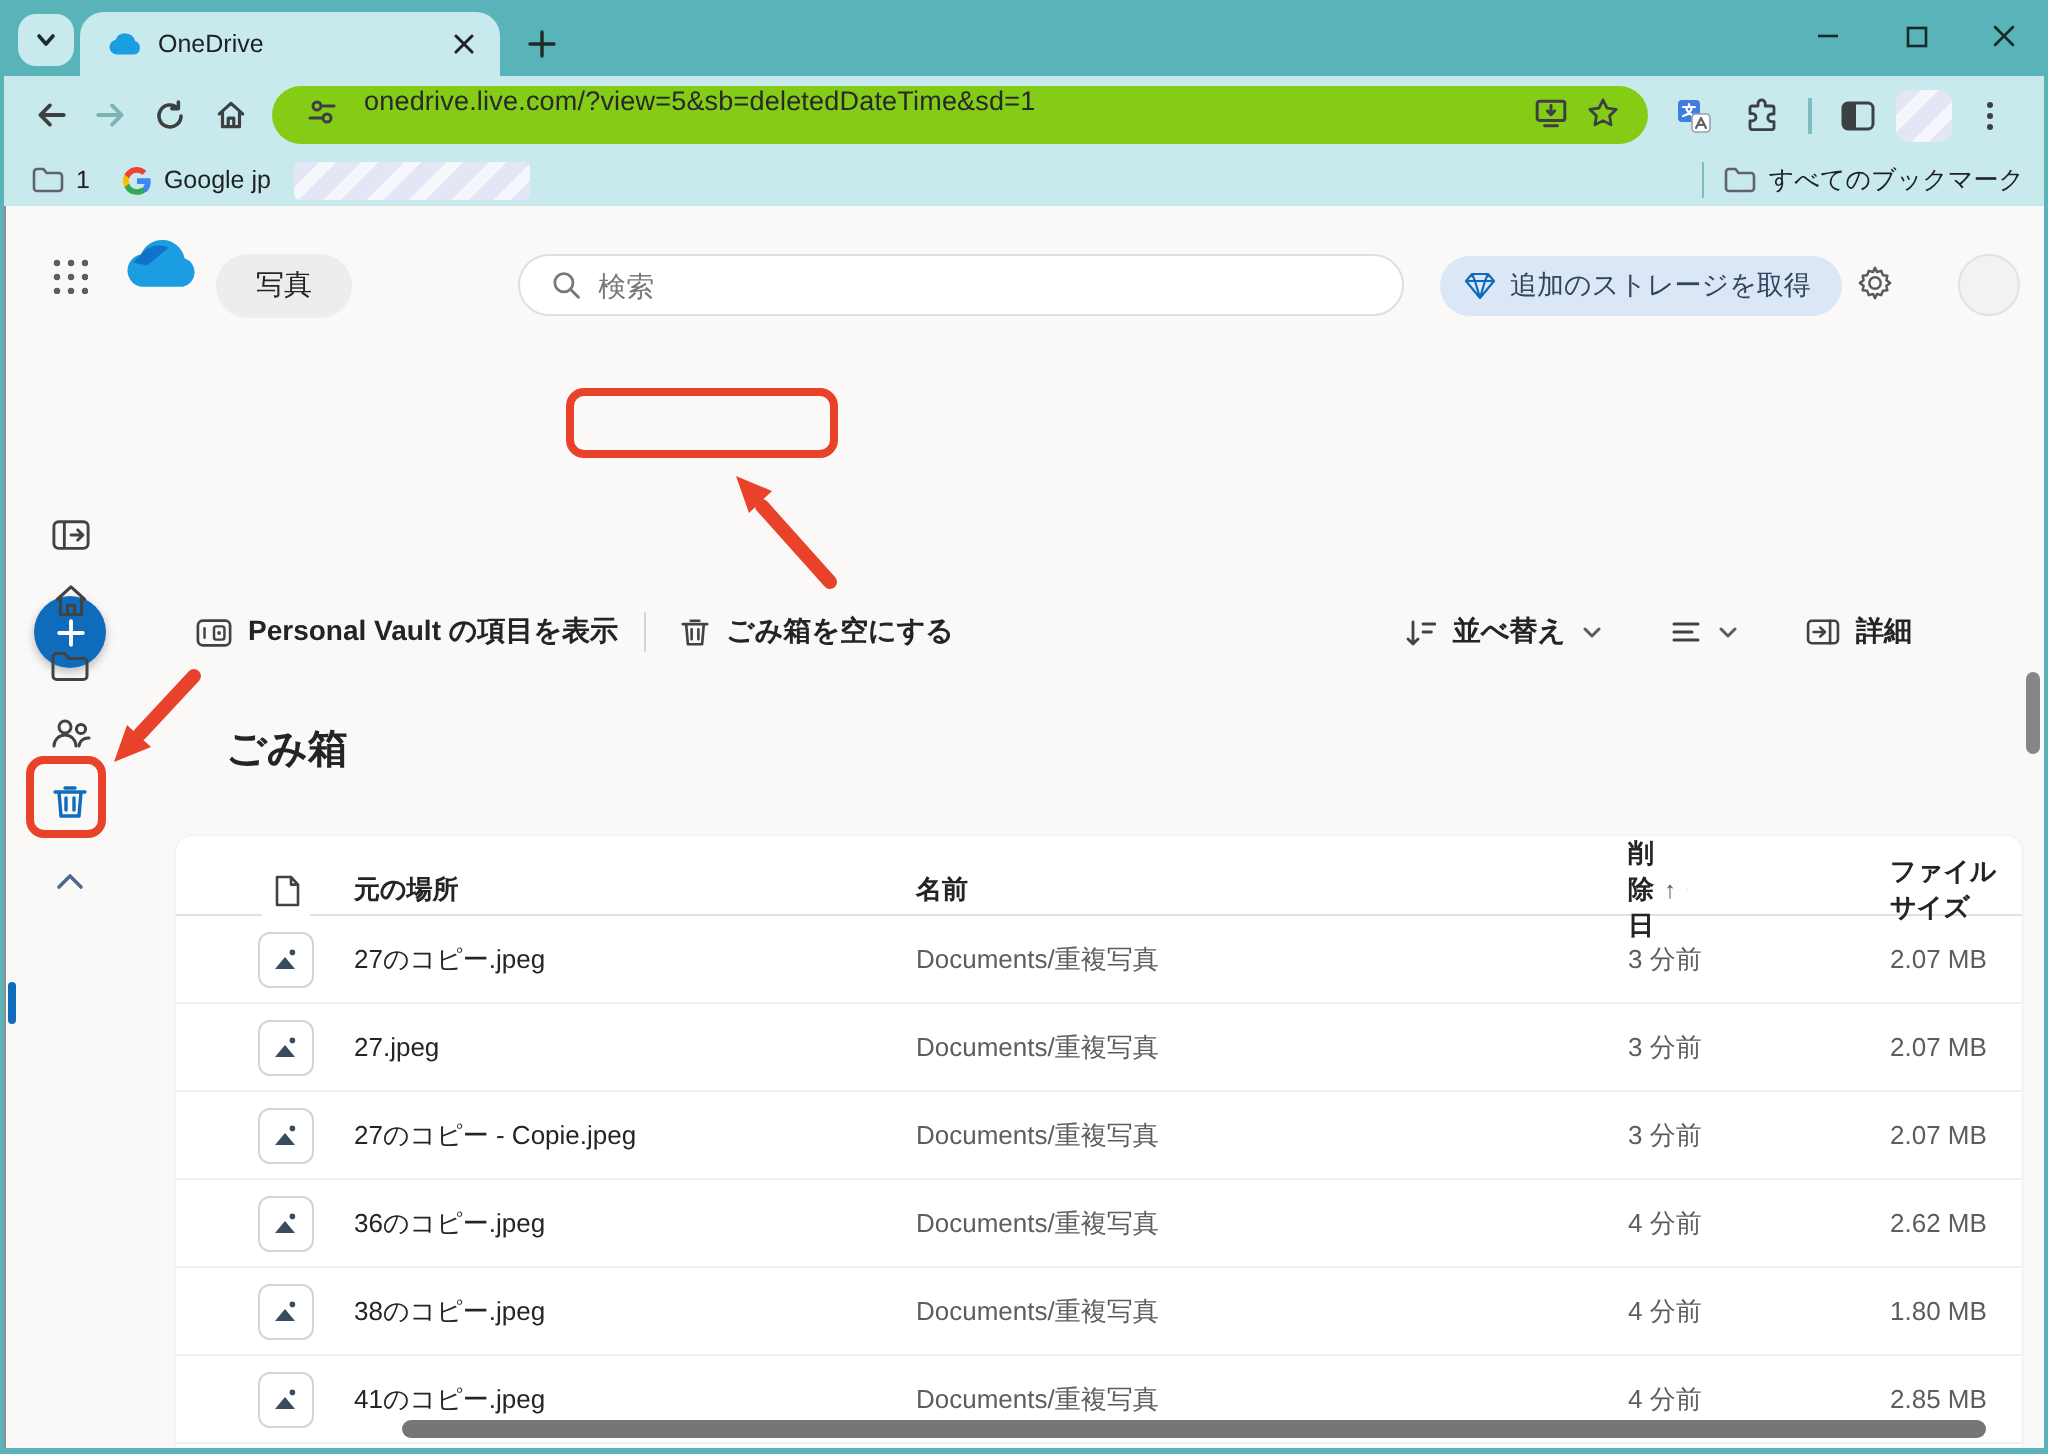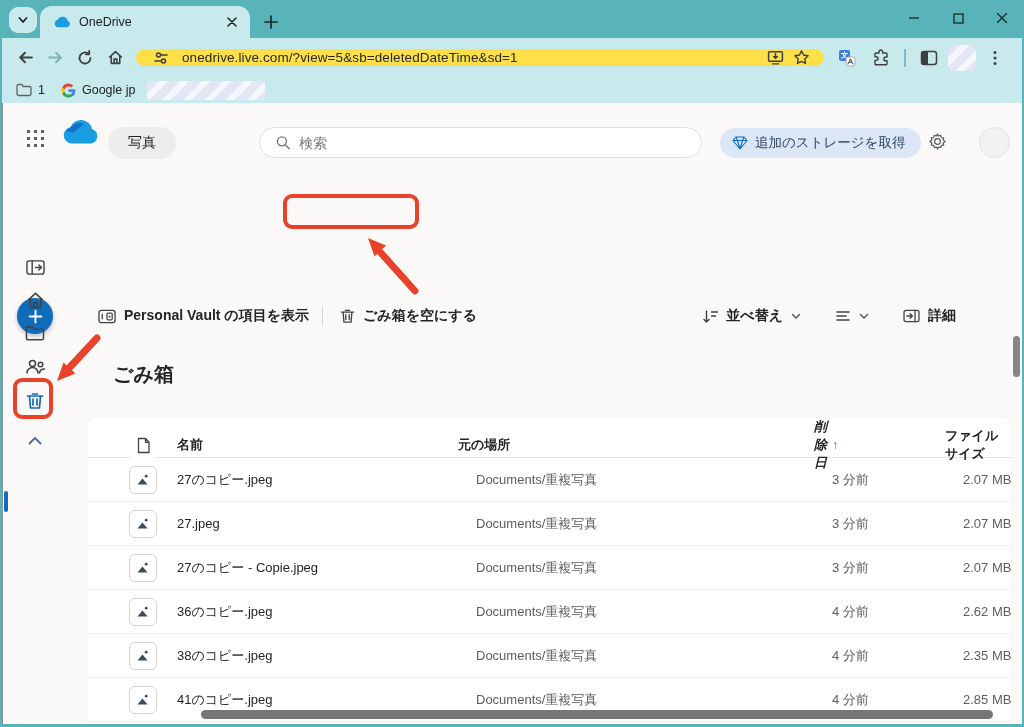--- a/index.html
+++ b/index.html
@@ -18,22 +18,22 @@
   .new-tab-btn { position:absolute; left:258px; top:9px; width:26px; height:26px; border-radius:50%;
     display:flex; align-items:center; justify-content:center; color:#1f2a2b; }
   .win-controls { position:absolute; right:0; top:0; height:36px; display:flex; }
   .win-btn { width:44px; height:36px; display:flex; align-items:center; justify-content:center; color:#18292a; }
 
   .nav-toolbar { position:absolute; left:2px; top:38px; width:1020px; height:39px; background:#c8eaec;
     display:flex; align-items:center; }
   .nav-ic { width:30px; height:30px; display:flex; align-items:center; justify-content:center;
     border-radius:50%; color:#3c4043; flex:0 0 auto; }
   .nav-ic.disabled { color:#7fb2b5; }
-  .addr { position:relative; margin-left:6px; width:688px; height:17px; border-radius:15px;
-    background:#fde047; display:flex; align-items:center; padding:0 10px 0 12px; }
+  .addr { position:relative; margin-left:6px; width:688px; height:29px; border-radius:15px;
+    background:#84cc16; display:flex; padding:0 10px 0 12px; }
   .addr-url { flex:1; font-size:13.5px; color:#27292b; letter-spacing:.1px; white-space:nowrap; overflow:hidden; }
   .addr-ic { width:26px; height:26px; display:flex; align-items:center; justify-content:center; color:#3c4043; flex:0 0 auto; }
   .chrome-right { display:flex; align-items:center; margin-left:8px; gap:4px; }
   .vsep { width:1.5px; height:18px; background:#7fbcbf; margin:0 4px; }
   .redact { background:repeating-linear-gradient(135deg,#e3e6f5 0 9px,#f6f7fd 9px 15px); }
   .avatar-redact { width:28px; height:26px; border-radius:6px; }
 
   .bookmarks { position:absolute; left:2px; top:77px; width:1020px; height:26px; background:#c8eaec;
     display:flex; align-items:center; font-size:12.5px; color:#202124; }
   .bm-item { display:flex; align-items:center; gap:6px; padding:0 8px; height:22px; border-radius:11px; }
@@ -81,24 +81,24 @@
 
   
   .card { position:absolute; left:85px; top:315px; width:923px; height:393px; background:#fff;
     border-radius:8px; box-shadow:0 0 2px rgba(0,0,0,.07); overflow:hidden; }
   .trow { display:grid; grid-template-columns:32px 265px 280px 90px 1fr; column-gap:16px;
     padding-left:41px; align-items:center; height:44px; border-bottom:1px solid #f1f0ee; font-size:13px; }
   .trow.head { height:40px; border-bottom:1px solid #e4e2e0; font-weight:700; font-size:13px; color:#242424; }
   .c-del { padding-left:60px; }
   .c-size { padding-left:85px; }
   .c-name { color:#242424; white-space:nowrap; }
-  .c-dim { color:#5f5d5b; white-space:nowrap;margin-left:18px; }
+  .c-dim { color:#5f5d5b; white-space:nowrap; }
   .thumb { width:28px; height:28px; border:1px solid #d6d4d2; border-radius:6px; background:#fff;
     display:flex; align-items:center; justify-content:center; color:#394b5e; }
-  .head-del { display:flex; align-items:center; gap:5px;font-style:italic; }
+  .head-del { display:flex; align-items:center; gap:5px; }
   .sort-arrow { font-size:12px; color:#5f5d5b; }
 
   
   .vscroll { position:absolute; right:2px; top:233px; width:7px; height:41px; background:#868686; border-radius:4px; }
   .hscroll { position:absolute; left:198px; top:607px; width:792px; height:9px; background:#767676; border-radius:5px; }
 
   
   .anno-box { position:absolute; border:4px solid #e8432a; border-radius:9px; }
   .anno-overlay { position:absolute; left:0; top:0; width:1024px; height:727px; pointer-events:none; z-index:50; }
   svg.ic { display:block; }
@@ -236,20 +236,27 @@
     <div class="bm-item">
       <svg class="ic" width="15" height="15" viewBox="0 0 24 24">
           <path d="M23 12.2 c0-.8-.1-1.6-.2-2.4 H12 v4.6 h6.2 a5.3 5.3 0 0 1-2.3 3.5 v2.9 h3.7 C21.8 18.8 23 15.8 23 12.2 Z" fill="#4285f4"></path>
           <path d="M12 23 c3 0 5.5-1 7.3-2.7 l-3.7-2.9 c-1 .7-2.2 1.1-3.6 1.1 a6.6 6.6 0 0 1-6.2-4.5 H2 v3 A11 11 0 0 0 12 23 Z" fill="#34a853"></path>
           <path d="M5.8 14 a6.6 6.6 0 0 1 0-4.2 v-3 H2 a11 11 0 0 0 0 10.2 Z" fill="#fbbc05"></path>
           <path d="M12 5.4 c1.7 0 3.1.6 4.3 1.7 L19.5 4 A11 11 0 0 0 2 6.8 l3.8 3 A6.6 6.6 0 0 1 12 5.4 Z" fill="#ea4335"></path>
         </svg>
       <span>Google jp</span>
     </div>
     <div class="bm-redact redact"></div>
+    <div class="bm-right">
+      <div class="vsep"></div>
+      <svg class="ic" width="16" height="14" viewBox="0 0 16 13">
+          <path d="M1 2.5 a1.5 1.5 0 0 1 1.5-1.5 h3.2 l1.6 2 H13.5 A1.5 1.5 0 0 1 15 4.5 v6 a1.5 1.5 0 0 1-1.5 1.5 h-11 A1.5 1.5 0 0 1 1 10.5 Z" fill="none" stroke="#5f6368" stroke-width="1.3"></path>
+        </svg>
+      <span>すべてのブックマーク</span>
+    </div>
   </div>
 
   <div class="page">
 
     <div class="waffle"></div>
     <div class="od-logo">
       <svg class="ic" width="40" height="26" viewBox="0 0 28 18">
           <path d="M8 17 a5.7 5.7 0 0 1-.7-11.3 A8 8 0 0 1 22.6 7 A5.2 5.2 0 0 1 22 17 Z" fill="#1b9de2"></path>
           <path d="M7.3 5.7 A8 8 0 0 1 17 3.3 L9.5 9.5 4.5 8.5 Z" fill="#1272c9"></path>
         </svg>
@@ -367,22 +374,22 @@
 
     <div class="page-title">ごみ箱</div>
 
     <div class="card">
       <div class="trow head">
         <span class="thumb" style="border:none; color:#424242">
           <svg class="ic" width="15" height="17" viewBox="0 0 14 17">
               <path d="M2 1.5 h7 l3.5 3.8 V15.5 h-10.5 Z M9 1.5 V5.3 h3.5" fill="none" stroke="currentColor" stroke-width="1.3" stroke-linejoin="round"></path>
             </svg>
         </span>
+        <span>元の場所</span>
         <span>名前</span>
-        <span>元の場所</span>
         <span class="c-del head-del">
           <span>削除日</span>
           <span class="sort-arrow">↑</span>
           <svg class="ic chev" width="9" height="6" viewBox="0 0 10 7">
               <polyline points="1.5,1.5 5,5 8.5,1.5" fill="none" stroke="currentColor" stroke-width="1.4" stroke-linecap="round" stroke-linejoin="round"></polyline>
             </svg>
         </span>
         <span class="c-size">ファイル サイズ</span>
       </div>
       <div id="rows">
@@ -441,21 +448,21 @@
   <div class="trow">
     <span class="thumb">
       <svg class="ic" width="16" height="16" viewBox="0 0 16 16">
                 <circle cx="11.2" cy="4.2" r="1.4" fill="currentColor"></circle>
                 <path d="M2.5 12.5 L7.5 6.5 12.5 12.5 Z" fill="currentColor"></path>
               </svg>
     </span>
     <span class="c-name">38のコピー.jpeg</span>
     <span class="c-dim">Documents/重複写真</span>
     <span class="c-dim c-del">4 分前</span>
-    <span class="c-dim c-size">2.35 MB</span>
+    <span class="c-dim c-size">1.80 MB</span>
   </div>
 
   <div class="trow">
     <span class="thumb">
       <svg class="ic" width="16" height="16" viewBox="0 0 16 16">
                 <circle cx="11.2" cy="4.2" r="1.4" fill="currentColor"></circle>
                 <path d="M2.5 12.5 L7.5 6.5 12.5 12.5 Z" fill="currentColor"></path>
               </svg>
     </span>
     <span class="c-name">41のコピー.jpeg</span>

